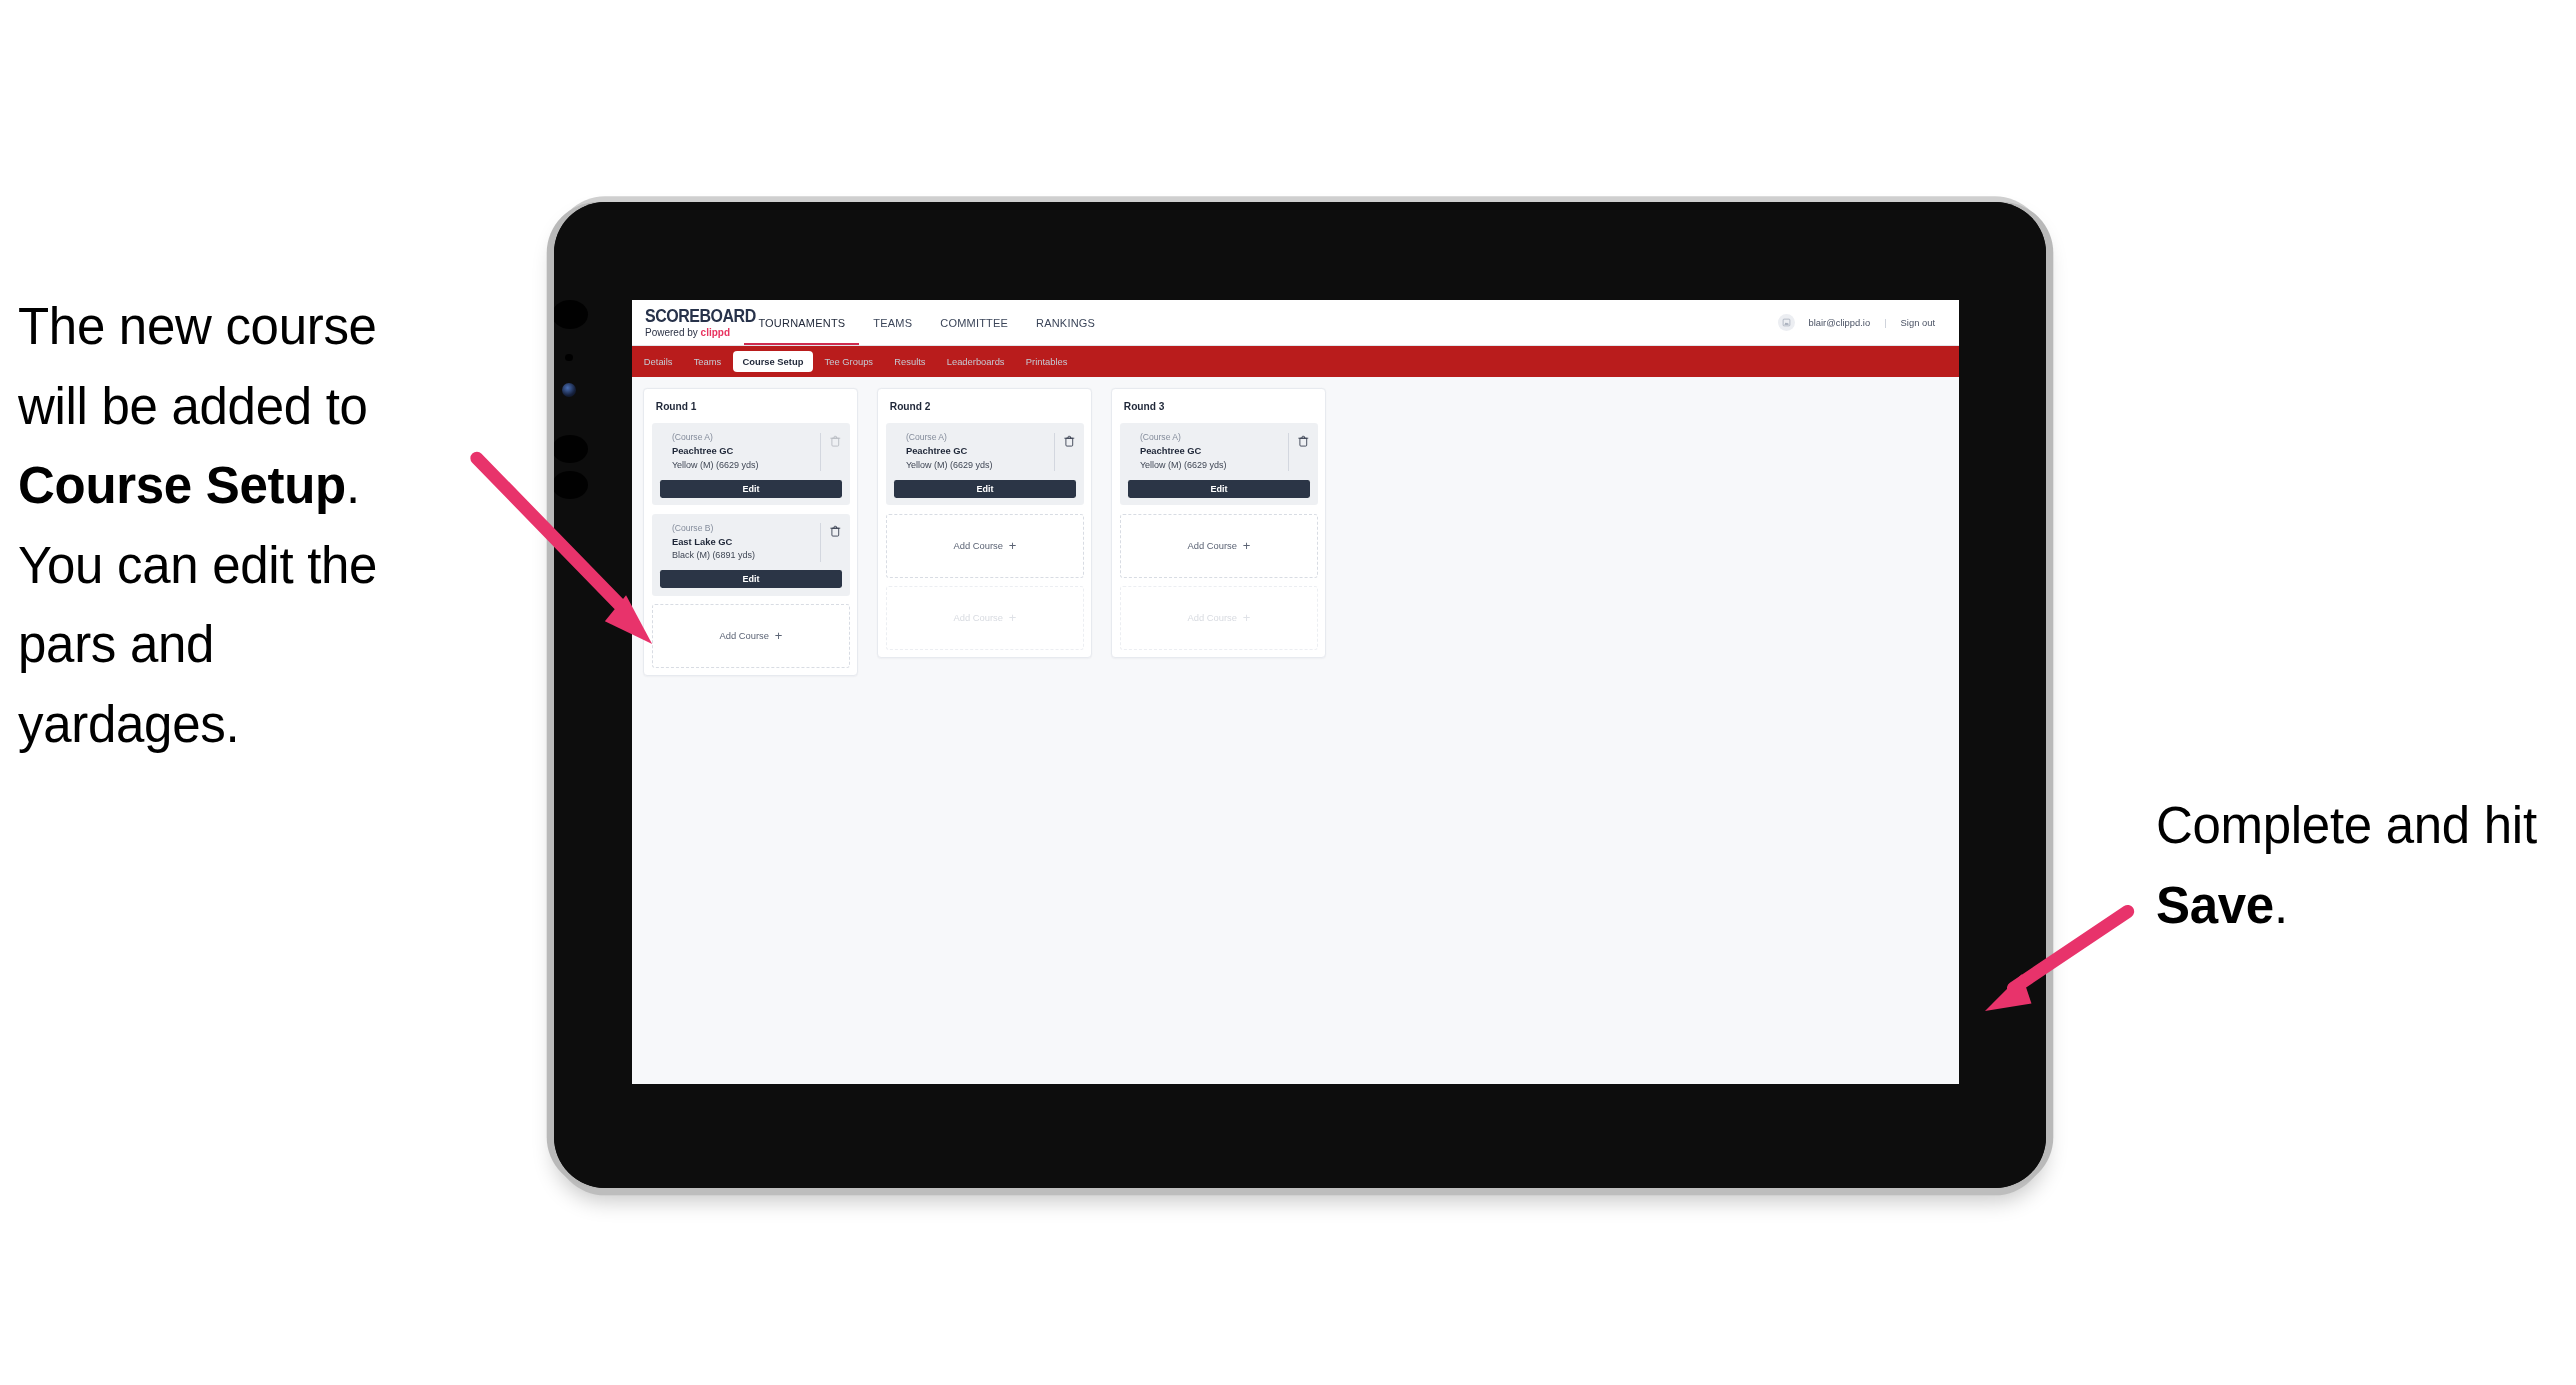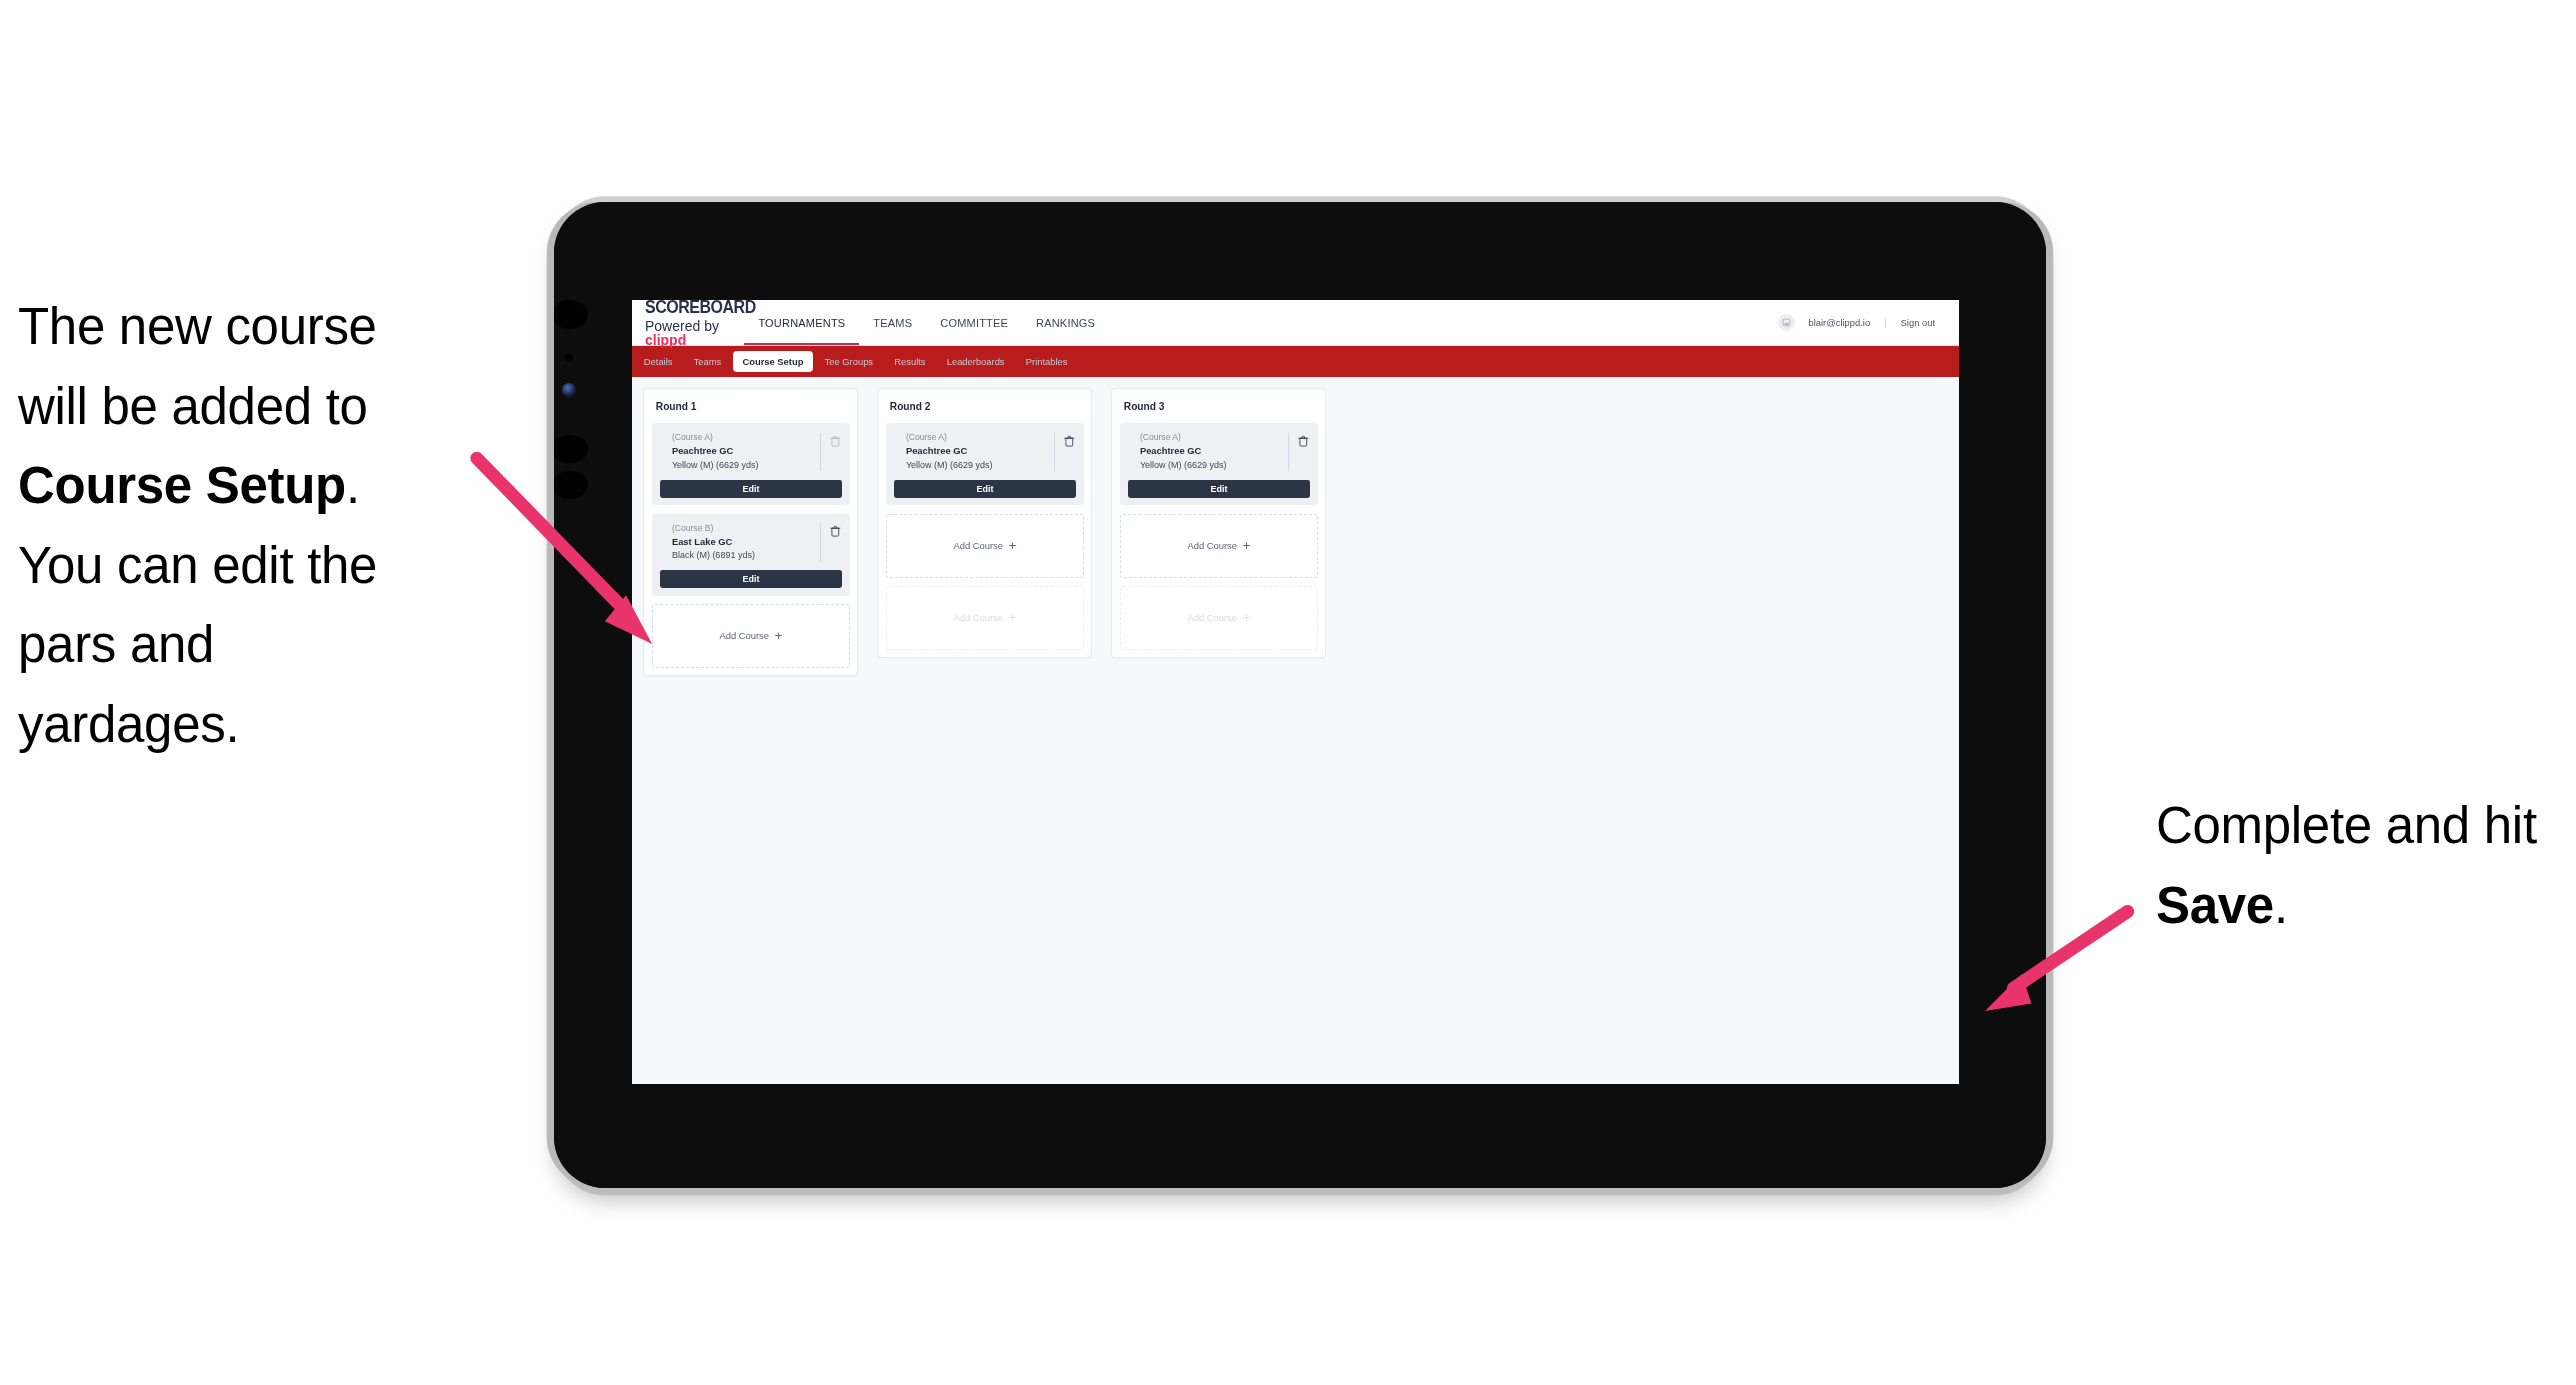--- a/index.html
+++ b/index.html
@@ -64,21 +64,21 @@
     border-bottom: 0.8px solid #e2e5ea;
     position: relative;
   }
   .brand { width: 101px; padding-left: 13px; display:flex; flex-direction:column; justify-content:center; }
   .brand-word {
     font-family: "Liberation Sans", sans-serif;
     font-weight: 700; font-size: 17px; letter-spacing: -0.5px;
     color: #27324a; transform: scaleY(1.12) scaleX(0.94); transform-origin: left center;
     line-height: 1;
   }
-  .brand-sub { font-size: 14px; color:#2b3245; margin-top:4.1px; line-height:1; }
+  .brand-sub { font-size: 10px; color:#2b3245; margin-top:4.1px; line-height:1; }
   .brand-sub .clippd { color:#e8335f; font-weight:700; }
 
   .mainnav { display:flex; align-items:stretch; margin-left: 11.4px; }
   .mainnav a {
     display:flex; align-items:center; padding: 0 14px;
     font-size: 11px; letter-spacing: 0.2px; color:#3b4559; text-decoration:none;
     position:relative; font-weight:400;
   }
   .mainnav a.active { color:#1f2738; }
   .mainnav a.active::after {

